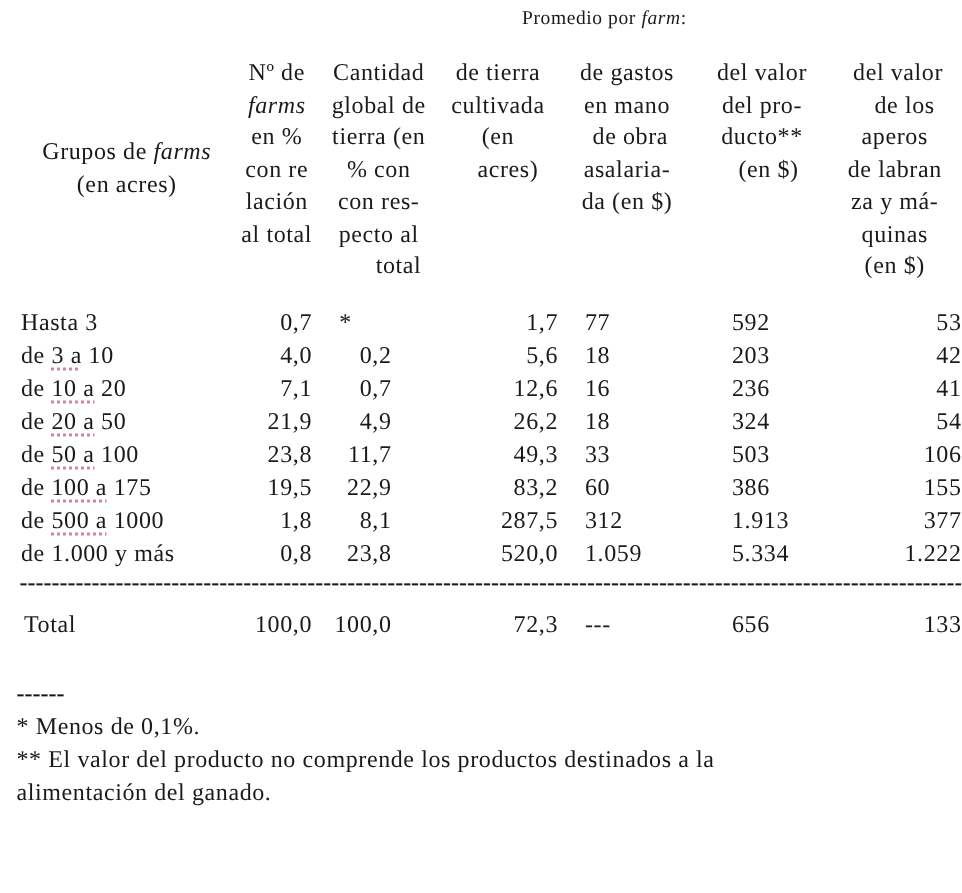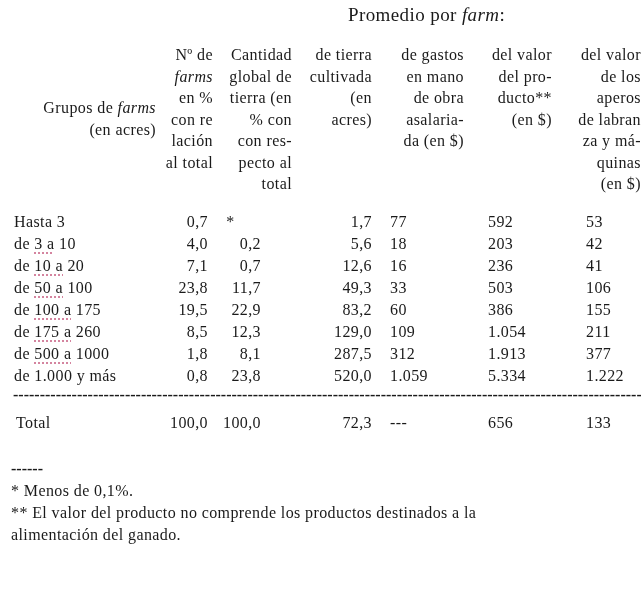--- a/index.html
+++ b/index.html
@@ -1,40 +1,40 @@
 <!DOCTYPE html>
 <html><head>
 <meta charset="utf-8">
 <style>
   html,body{margin:0;padding:0;}
   body{
     width:641px;height:595px;overflow:hidden;background:#ffffff;
     font-family:"Liberation Serif","DejaVu Serif",serif;
     font-size:16px;color:#1a1a1a;letter-spacing:0.4px;
   }
-  .title{padding:4px 0 0 348px;font-size:19px;white-space:nowrap;}
+  .title{padding:4px 0 0 348px;font-size:13px;white-space:nowrap;}
   table{
     border-collapse:collapse;table-layout:fixed;
     width:628px;margin:18px 0 0 13px;
   }
   col.w0{width:143px;} col.w1{width:57px;} col.w2{width:79px;}
   col.w3{width:80px;}  col.w4{width:92px;} col.w5{width:88px;} col.w6{width:89px;}
   th{
-    font-weight:normal;text-align:right;vertical-align:top;
+    font-weight:normal;text-align:center;vertical-align:top;
     white-space:pre-wrap;line-height:21.5px;padding:0 0 16px 0;
   }
   th.c0{padding-top:53px;}
   td{padding:0;height:22px;line-height:22px;vertical-align:baseline;}
   td.c0{text-align:left;padding-left:1px;}
   td.c1{text-align:right;padding-right:5px;}
   td.c2{text-align:right;padding-right:31px;}
   td.c3{text-align:right;padding-left:1px;}
   td.c4{text-align:left;padding-left:18px;}
   td.c5{text-align:left;padding-left:24px;}
-  td.c6{text-align:left;padding-left:34px;}
+  td.c6{text-align:right;padding-left:34px;}
   .sep-cell{
     white-space:nowrap;overflow:hidden;height:16px;line-height:15px;
     font-weight:bold;letter-spacing:0;padding:0;
   }
   tr[data-name="total-row"] td{padding-top:9px;height:26px;}
   tr[data-name="total-row"] td.c0{padding-left:3px;}
   .sq{
     text-decoration:underline dotted #d4849f;
     text-decoration-thickness:1.5px;
     text-underline-offset:3.5px;
@@ -121,45 +121,45 @@
       <tr data-name="table-row">
     <td class="c0" data-name="row-label-cell">de <span class="sq">10 a</span> 20</td>
     <td class="c1" data-name="pct-farms-cell">7,1</td>
     <td class="c2" data-name="pct-land-cell">0,7</td>
     <td class="c3" data-name="cultivated-acres-cell">12,6</td>
     <td class="c4" data-name="wage-expense-cell">16</td>
     <td class="c5" data-name="product-value-cell">236</td>
     <td class="c6" data-name="implements-value-cell">41</td>
   </tr>
       <tr data-name="table-row">
+    <td class="c0" data-name="row-label-cell">de <span class="sq">20 a</span> 50</td>
+    <td class="c1" data-name="pct-farms-cell">21,9</td>
+    <td class="c2" data-name="pct-land-cell">4,9</td>
+    <td class="c3" data-name="cultivated-acres-cell">26,2</td>
+    <td class="c4" data-name="wage-expense-cell">18</td>
+    <td class="c5" data-name="product-value-cell">324</td>
+    <td class="c6" data-name="implements-value-cell">54</td>
+  </tr>
+      <tr data-name="table-row">
     <td class="c0" data-name="row-label-cell">de <span class="sq">50 a</span> 100</td>
     <td class="c1" data-name="pct-farms-cell">23,8</td>
     <td class="c2" data-name="pct-land-cell">11,7</td>
     <td class="c3" data-name="cultivated-acres-cell">49,3</td>
     <td class="c4" data-name="wage-expense-cell">33</td>
     <td class="c5" data-name="product-value-cell">503</td>
     <td class="c6" data-name="implements-value-cell">106</td>
   </tr>
       <tr data-name="table-row">
     <td class="c0" data-name="row-label-cell">de <span class="sq">100 a</span> 175</td>
     <td class="c1" data-name="pct-farms-cell">19,5</td>
     <td class="c2" data-name="pct-land-cell">22,9</td>
     <td class="c3" data-name="cultivated-acres-cell">83,2</td>
     <td class="c4" data-name="wage-expense-cell">60</td>
     <td class="c5" data-name="product-value-cell">386</td>
     <td class="c6" data-name="implements-value-cell">155</td>
-  </tr>
-      <tr data-name="table-row">
-    <td class="c0" data-name="row-label-cell">de <span class="sq">175 a</span> 260</td>
-    <td class="c1" data-name="pct-farms-cell">8,5</td>
-    <td class="c2" data-name="pct-land-cell">12,3</td>
-    <td class="c3" data-name="cultivated-acres-cell">129,0</td>
-    <td class="c4" data-name="wage-expense-cell">109</td>
-    <td class="c5" data-name="product-value-cell">1.054</td>
-    <td class="c6" data-name="implements-value-cell">211</td>
   </tr>
       <tr data-name="table-row">
     <td class="c0" data-name="row-label-cell">de <span class="sq">500 a</span> 1000</td>
     <td class="c1" data-name="pct-farms-cell">1,8</td>
     <td class="c2" data-name="pct-land-cell">8,1</td>
     <td class="c3" data-name="cultivated-acres-cell">287,5</td>
     <td class="c4" data-name="wage-expense-cell">312</td>
     <td class="c5" data-name="product-value-cell">1.913</td>
     <td class="c6" data-name="implements-value-cell">377</td>
   </tr>

